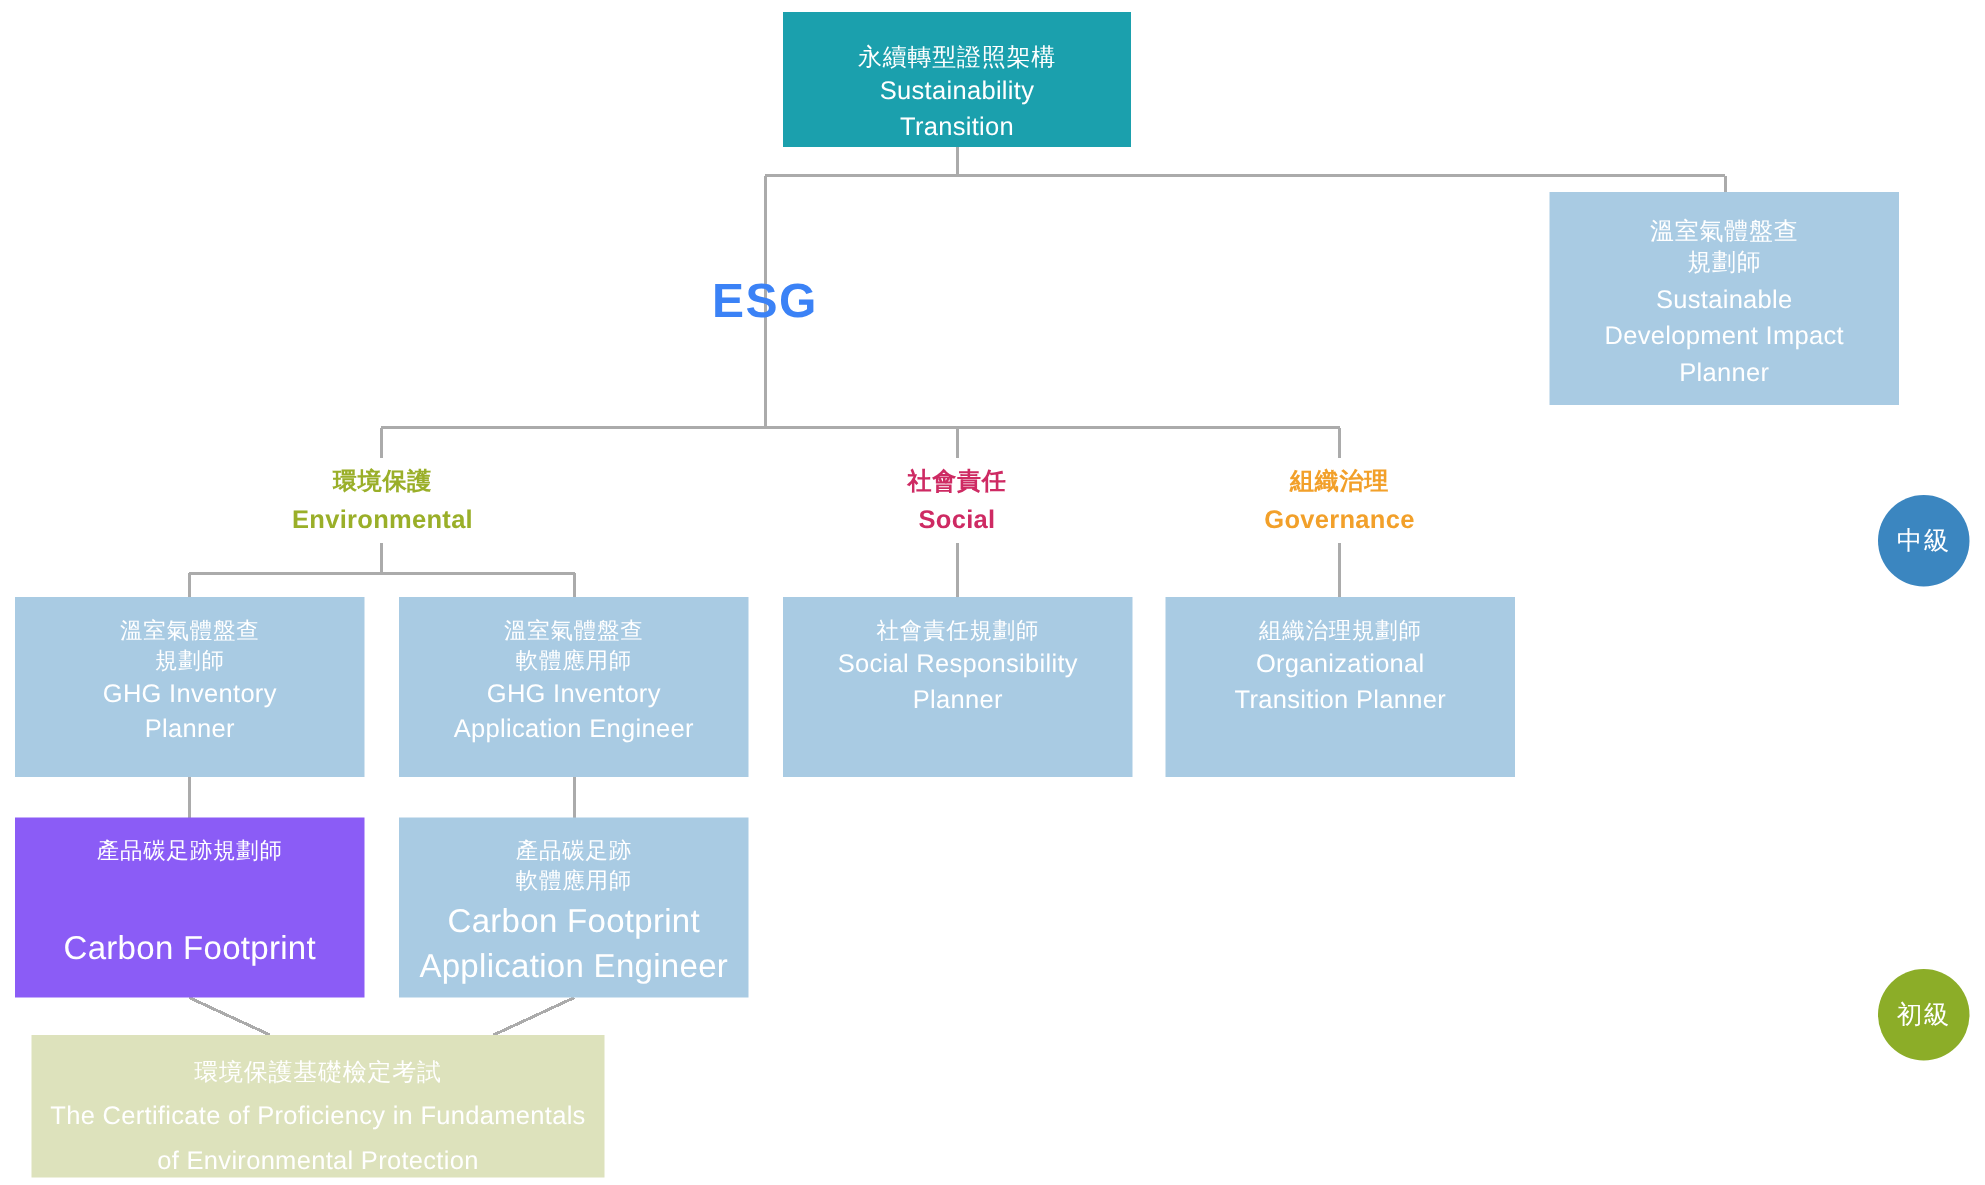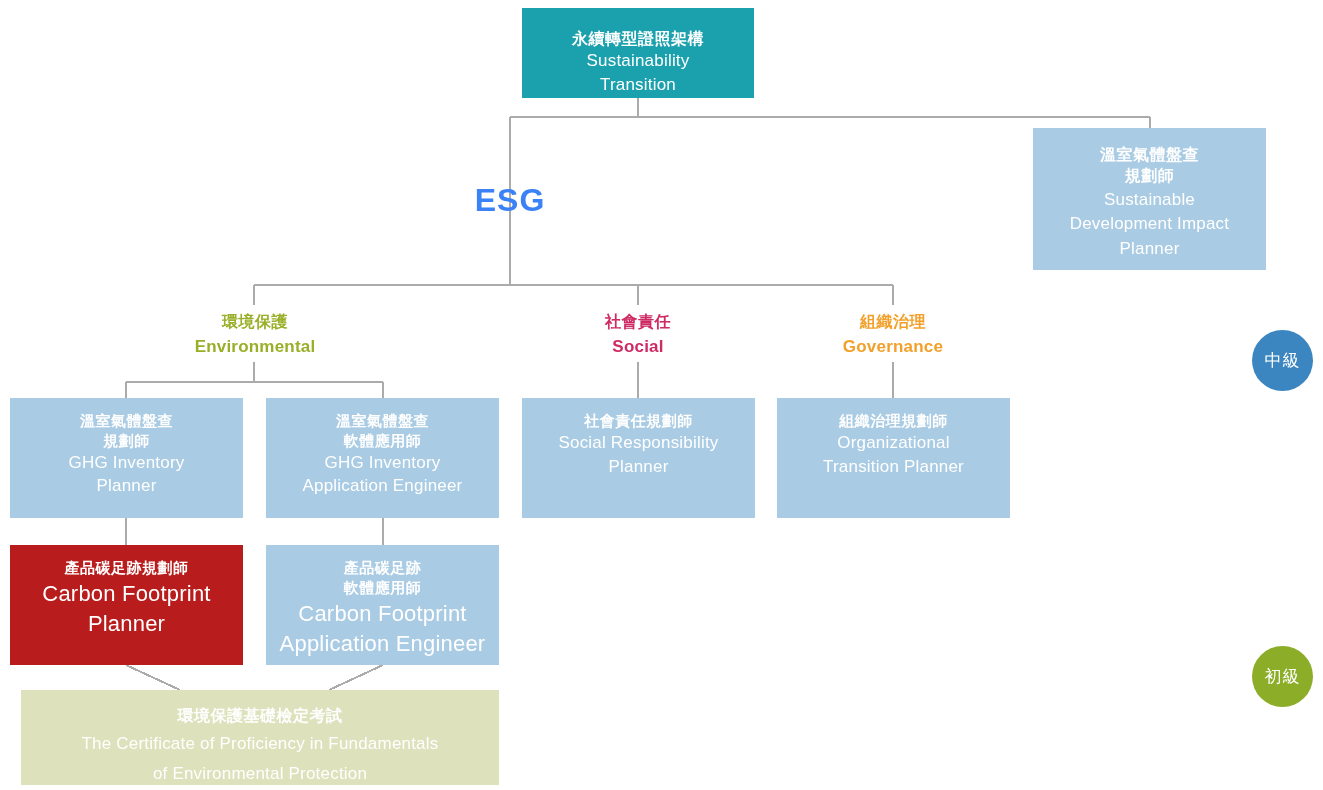--- a/index.html
+++ b/index.html
@@ -35,21 +35,21 @@
     box-sizing: border-box;
     display: flex;
     flex-direction: column;
     align-items: center;
     justify-content: flex-start;
     text-align: center;
     color: #ffffff;
     padding-top: 14px;
   }
   .node .zh {
-    font-weight: bold;
+    font-weight: normal;
     line-height: 1.33;
     letter-spacing: 0.5px;
   }
   .node .en {
     line-height: 1.33;
     letter-spacing: 0.2px;
   }
 
   
   #node-root {
@@ -131,32 +131,33 @@
     width: 233px;
     height: 120px;
     top: 545px;
     padding-top: 13px;
   }
   .card-low .zh { font-size: 15px; }
   .card-low .en { font-size: 22px; margin-top: 1px; }
 
   #node-cfp-planner {
     left: 10px;
-    background: #b91c1c;
+    background: #8b5cf6;
+    gap: 38px;
   }
   #node-cfp-engineer {
     left: 266px;
     background: #A9CBE3;
   }
 
   
   #node-foundation {
     left: 21px;
     top: 690px;
-    width: 478px;
+    width: 382px;
     height: 95px;
     background: #DDE2BC;
     padding-top: 15px;
   }
   #node-foundation .zh { font-size: 16px; }
   #node-foundation .en { font-size: 17px; margin-top: 7px; }
 
   
   .badge {
     position: absolute;

